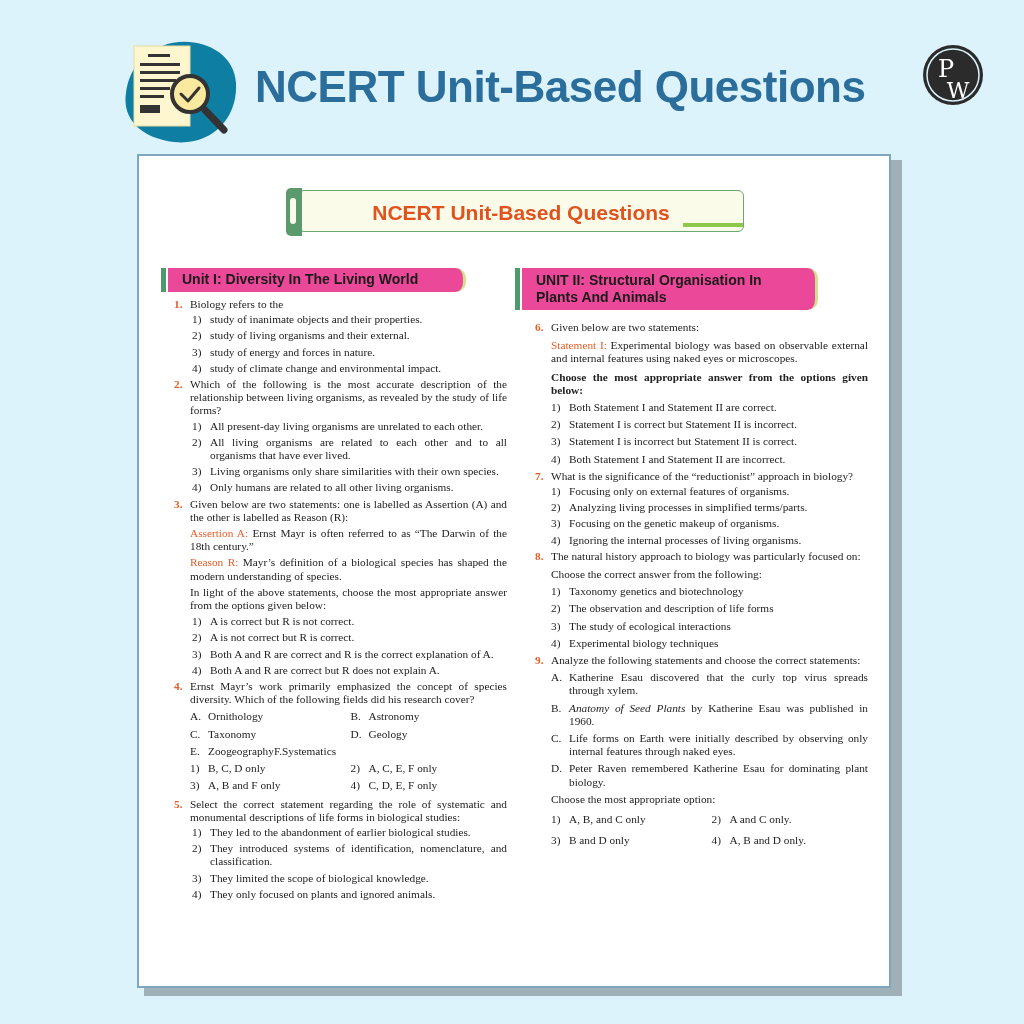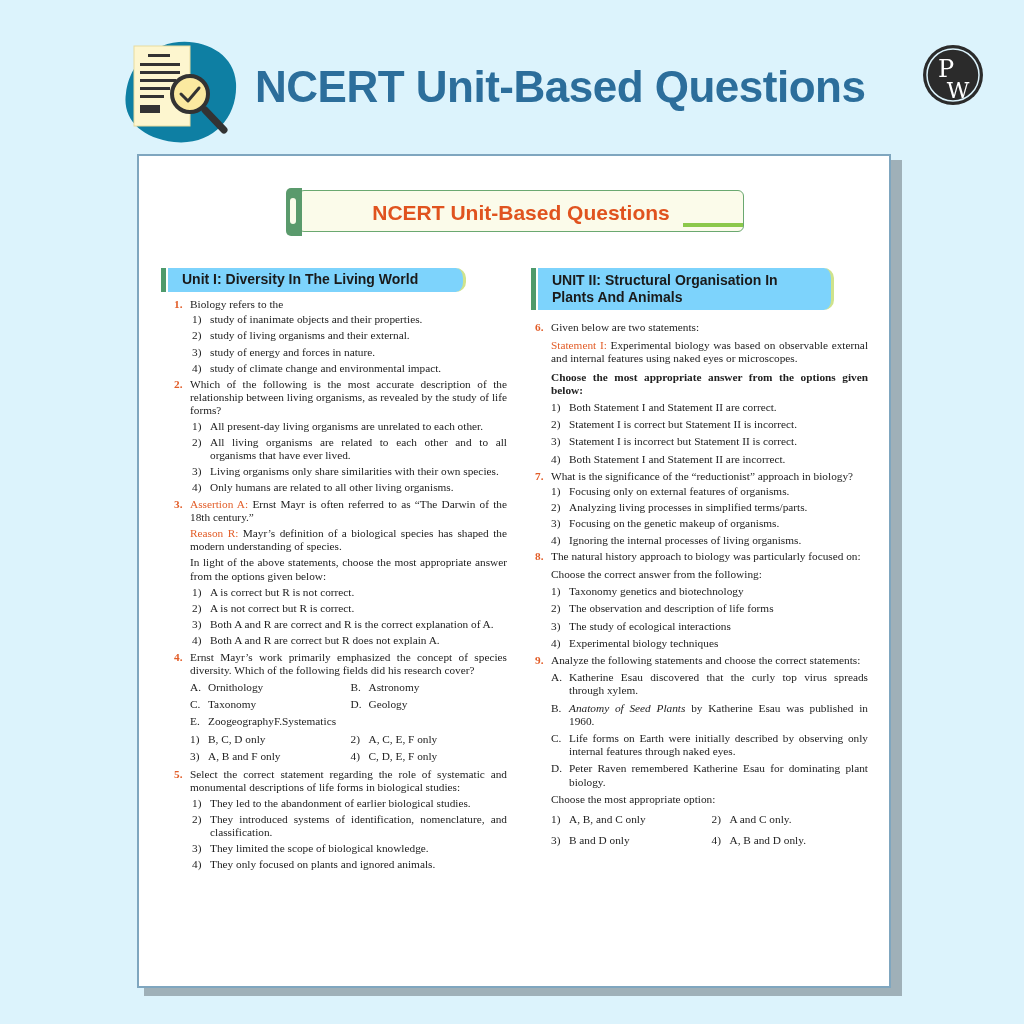--- a/index.html
+++ b/index.html
@@ -8,21 +8,21 @@
   .hdr-title { position:absolute; left:255px; top:62px; font-family:"Liberation Sans", sans-serif; font-weight:bold; font-size:44px; color:#2c6e9b; letter-spacing:-0.5px; }
   .pw-logo { position:absolute; left:922px; top:44px; width:62px; height:62px; }
   .sheet-shadow { position:absolute; left:144px; top:160px; width:758px; height:836px; background:#9fb0b8; }
   .sheet { position:absolute; left:137px; top:154px; width:754px; height:834px; background:#fff; border:2px solid #7fa6bf; box-sizing:border-box; }
   .banner { position:absolute; left:286px; top:188px; width:460px; height:50px; }
   .banner-box { position:absolute; left:12px; top:2px; width:446px; height:42px; background:#fbfbea; border:1.5px solid #6aa870; border-radius:6px; box-sizing:border-box; }
   .banner-tab { position:absolute; left:0; top:0; width:16px; height:48px; background:#5a9a6c; border-radius:5px 0 0 5px; }
   .banner-tab-inner { position:absolute; left:4px; top:10px; width:6px; height:26px; background:#fbfbea; border-radius:3px; }
   .banner-underline { position:absolute; right:0; bottom:4px; width:60px; height:4px; background:#8cc84b; }
   .banner-text { position:absolute; left:0; right:0; top:10px; text-align:center; font-family:"Liberation Sans", sans-serif; font-weight:bold; font-size:21px; color:#e0531f; }
-  .unit-hdr { position:absolute; background:#7dd3fc; font-family:"Liberation Sans", sans-serif; font-weight:bold; font-size:14px; color:#1a1a1a; line-height:17px; padding:3px 14px 3px 14px; border-right:3px solid #cfe38c; border-radius:0 10px 10px 0; box-sizing:border-box; }
+  .unit-hdr { position:absolute; background:#ec4899; font-family:"Liberation Sans", sans-serif; font-weight:bold; font-size:14px; color:#1a1a1a; line-height:17px; padding:3px 14px 3px 14px; border-right:3px solid #cfe38c; border-radius:0 10px 10px 0; box-sizing:border-box; }
   .unit-hdr::before { content:""; position:absolute; left:-7px; top:0; bottom:0; width:5px; background:#4e9a6c; }
   .col { position:absolute; font-size:11.3px; color:#222; line-height:13.2px; }
   .q { position:relative; padding-left:18px; margin-bottom:2px; text-align:justify; }
   .qnum { position:absolute; left:2px; top:0; color:#e25d28; font-weight:bold; }
   .opt { position:relative; padding-left:18px; margin:2px 0 3px 0; text-align:justify; }
   .onum { position:absolute; left:0; top:0; }
   .para { margin:3px 0; text-align:justify; }
   .lbl { color:#e25d28; font-weight:normal; }
   .grid2 { display:grid; grid-template-columns: 1fr 1fr; column-gap:4px; }
   .grid2 .opt { margin:1px 0 3px 0; }
@@ -67,21 +67,21 @@
   </div>
   <div class="banner-tab">
       <div class="banner-tab-inner"></div>
     </div>
 </div>
 
 <div class="unit-hdr" style="left:168px; top:268px; width:298px; height:24px;">
   <span>Unit I: Diversity In The Living World</span>
 </div>
 
-<div class="unit-hdr" style="left:538px; top:268px; width:296px; height:42px; padding-top:4px;">
+<div class="unit-hdr" style="left:522px; top:268px; width:296px; height:42px; padding-top:4px;">
   <span>UNIT II: Structural Organisation In Plants And Animals</span>
 </div>
 
 <div class="col" style="left:172px; top:298px; width:335px;">
 
   <div class="q">
     <span class="qnum">1.</span>
     <span>Biology refers to the</span>
     <div style="margin-left:2px; margin-top:2px;">
       <div class="opt"><span class="onum">1)</span><span>study of inanimate objects and their properties.</span></div>
@@ -97,20 +97,21 @@
     <div style="margin-left:2px; margin-top:2px;">
       <div class="opt"><span class="onum">1)</span><span>All present-day living organisms are unrelated to each other.</span></div>
       <div class="opt"><span class="onum">2)</span><span>All living organisms are related to each other and to all organisms that have ever lived.</span></div>
       <div class="opt"><span class="onum">3)</span><span>Living organisms only share similarities with their own species.</span></div>
       <div class="opt"><span class="onum">4)</span><span>Only humans are related to all other living organisms.</span></div>
     </div>
   </div>
 
   <div class="q">
     <span class="qnum">3.</span>
+    <span>Given below are two statements: one is labelled as Assertion (A) and the other is labelled as Reason (R):</span>
     <div class="para"><span class="lbl">Assertion A:</span> <span>Ernst Mayr is often referred to as “The Darwin of the 18th century.”</span></div>
     <div class="para"><span class="lbl">Reason R:</span> <span>Mayr’s definition of a biological species has shaped the modern understanding of species.</span></div>
     <div class="para">In light of the above statements, choose the most appropriate answer from the options given below:</div>
     <div style="margin-left:2px;">
       <div class="opt"><span class="onum">1)</span><span>A is correct but R is not correct.</span></div>
       <div class="opt"><span class="onum">2)</span><span>A is not correct but R is correct.</span></div>
       <div class="opt"><span class="onum">3)</span><span>Both A and R are correct and R is the correct explanation of A.</span></div>
       <div class="opt"><span class="onum">4)</span><span>Both A and R are correct but R does not explain A.</span></div>
     </div>
   </div>

